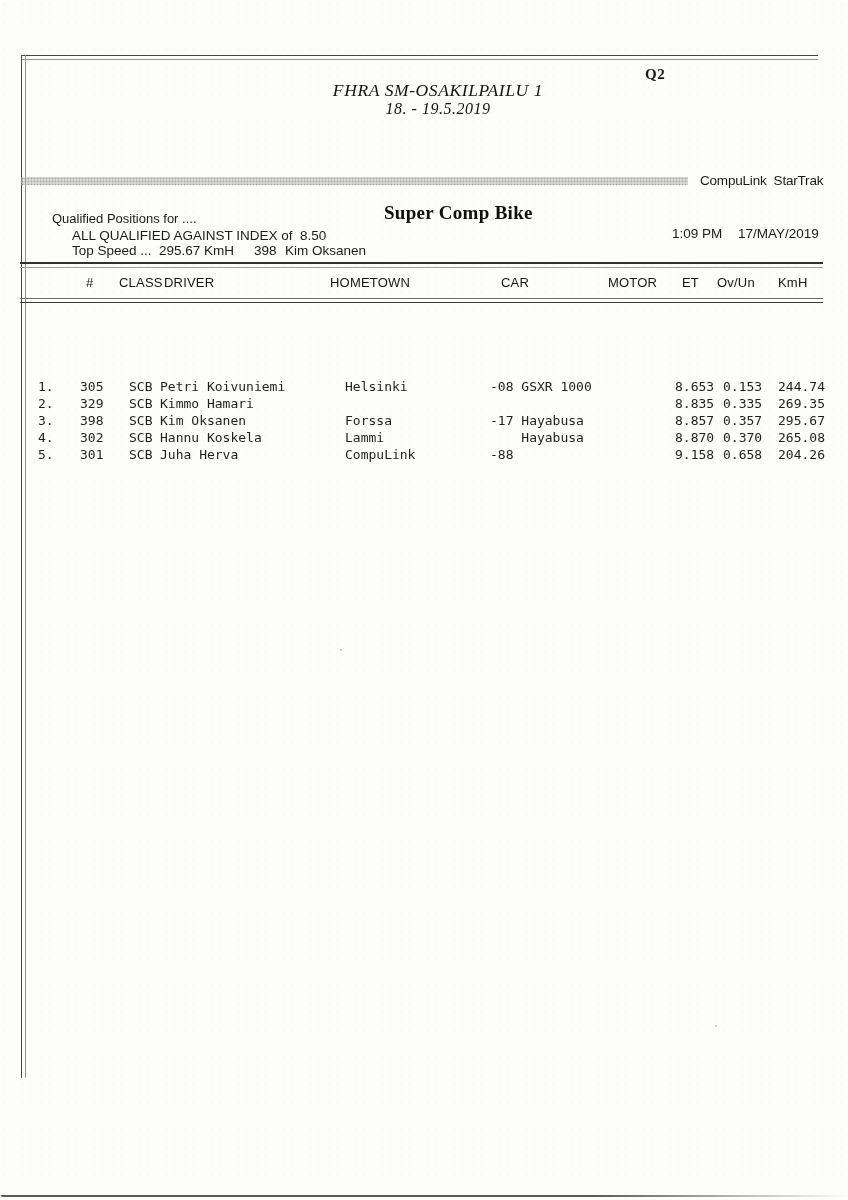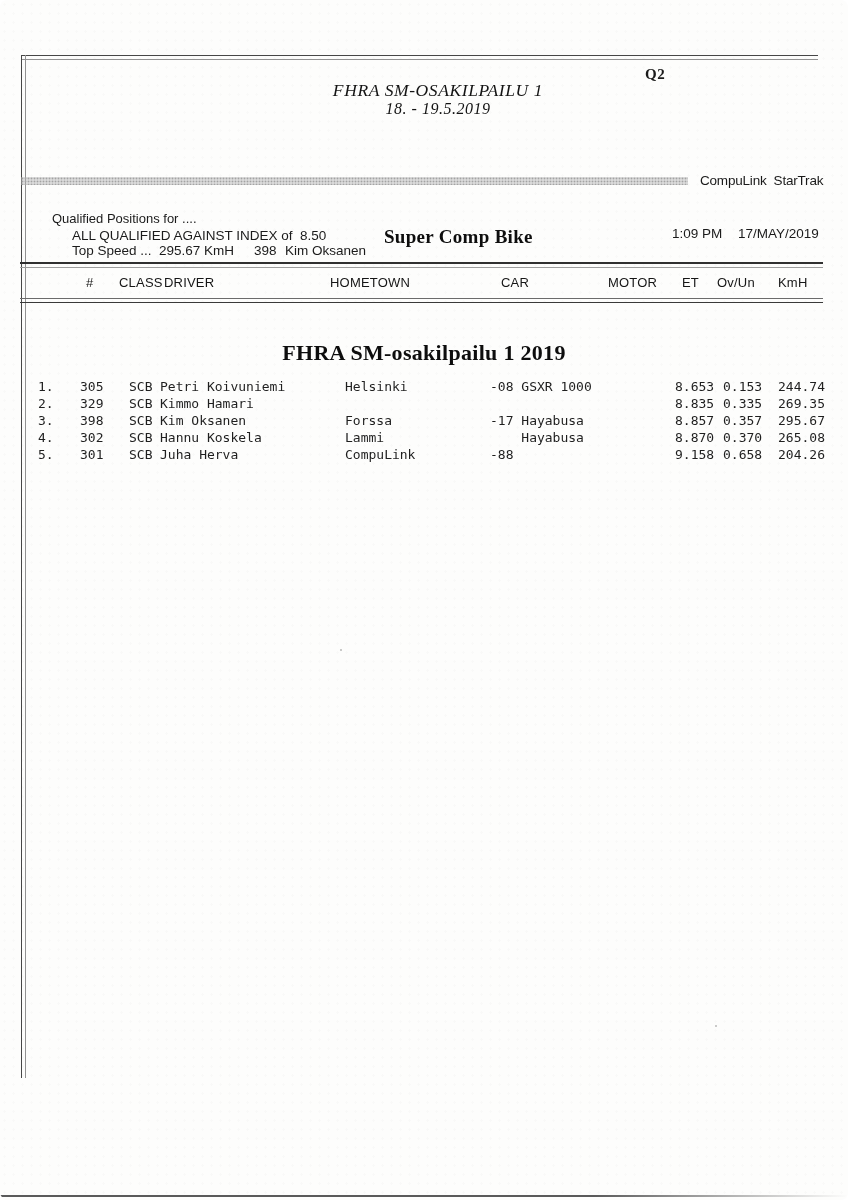--- a/index.html
+++ b/index.html
@@ -32,21 +32,21 @@
 
   .halftone-band{left:21px;top:177px;width:667px;height:8px;
     background-image:
       radial-gradient(circle,#a3a3a3 0.9px, transparent 1.1px),
       radial-gradient(circle,#b5b5b5 0.9px, transparent 1.1px);
     background-size:3px 3px,3px 3px;
     background-position:0 0,1.5px 1.5px;}
   .brand{left:700px;top:173px;font-size:13.5px;font-weight:500;color:#1a1a1a;letter-spacing:-0.2px;}
 
   .qualified-label{left:52px;top:211px;font-size:13px;}
-  .class-name{left:384px;top:202px;font-size:19px;font-weight:bold;letter-spacing:0.3px;color:#0e0e0e;margin-top:24px;}
+  .class-name{left:384px;top:202px;font-size:19px;font-weight:bold;letter-spacing:0.3px;color:#0e0e0e;}
   .time-stamp{left:672px;top:226px;font-size:13.5px;}
   .date-stamp{left:738px;top:226px;font-size:13.5px;}
   .index-line{left:72px;top:228px;font-size:13.5px;}
   .ts-label{left:72px;top:243px;font-size:13.5px;}
   .ts-number{left:254px;top:243px;font-size:13.5px;}
   .ts-driver{left:285px;top:243px;font-size:13.5px;}
 
   .rule-a{left:20px;top:262px;width:803px;height:3px;border-top:2px solid #303030;border-bottom:1px solid #9d9d9d;}
   .rule-b{left:20px;top:298px;width:803px;height:3px;border-top:1px solid #6b6b6b;border-bottom:1px solid #3a3a3a;}
   .header-row{left:0;top:275px;width:848px;height:16px;}
@@ -95,21 +95,20 @@
     <span class="col-h" style="left:164px">DRIVER</span>
     <span class="col-h" style="left:330px">HOMETOWN</span>
     <span class="col-h" style="left:501px">CAR</span>
     <span class="col-h" style="left:608px">MOTOR</span>
     <span class="col-h" style="left:682px">ET</span>
     <span class="col-h" style="left:717px">Ov/Un</span>
     <span class="col-h" style="left:778px">KmH</span>
   </div>
   <div class="abs rule-b"></div>
 
-  <div class="abs section-title">FHRA SM-osakilpailu 1 2019</div>
 
   <div class="abs row" style="top:379px">
     <span class="cell mono" style="left:38px">1.</span>
     <span class="cell mono" style="left:80px">305</span>
     <span class="cell mono" style="left:129px">SCB</span>
     <span class="cell mono" style="left:160px">Petri Koivuniemi</span>
     <span class="cell mono" style="left:345px">Helsinki</span>
     <span class="cell mono" style="left:490px">-08 GSXR 1000</span>
     <span class="cell mono" style="left:608px"></span>
     <span class="cell mono" style="left:675px">8.653</span>

